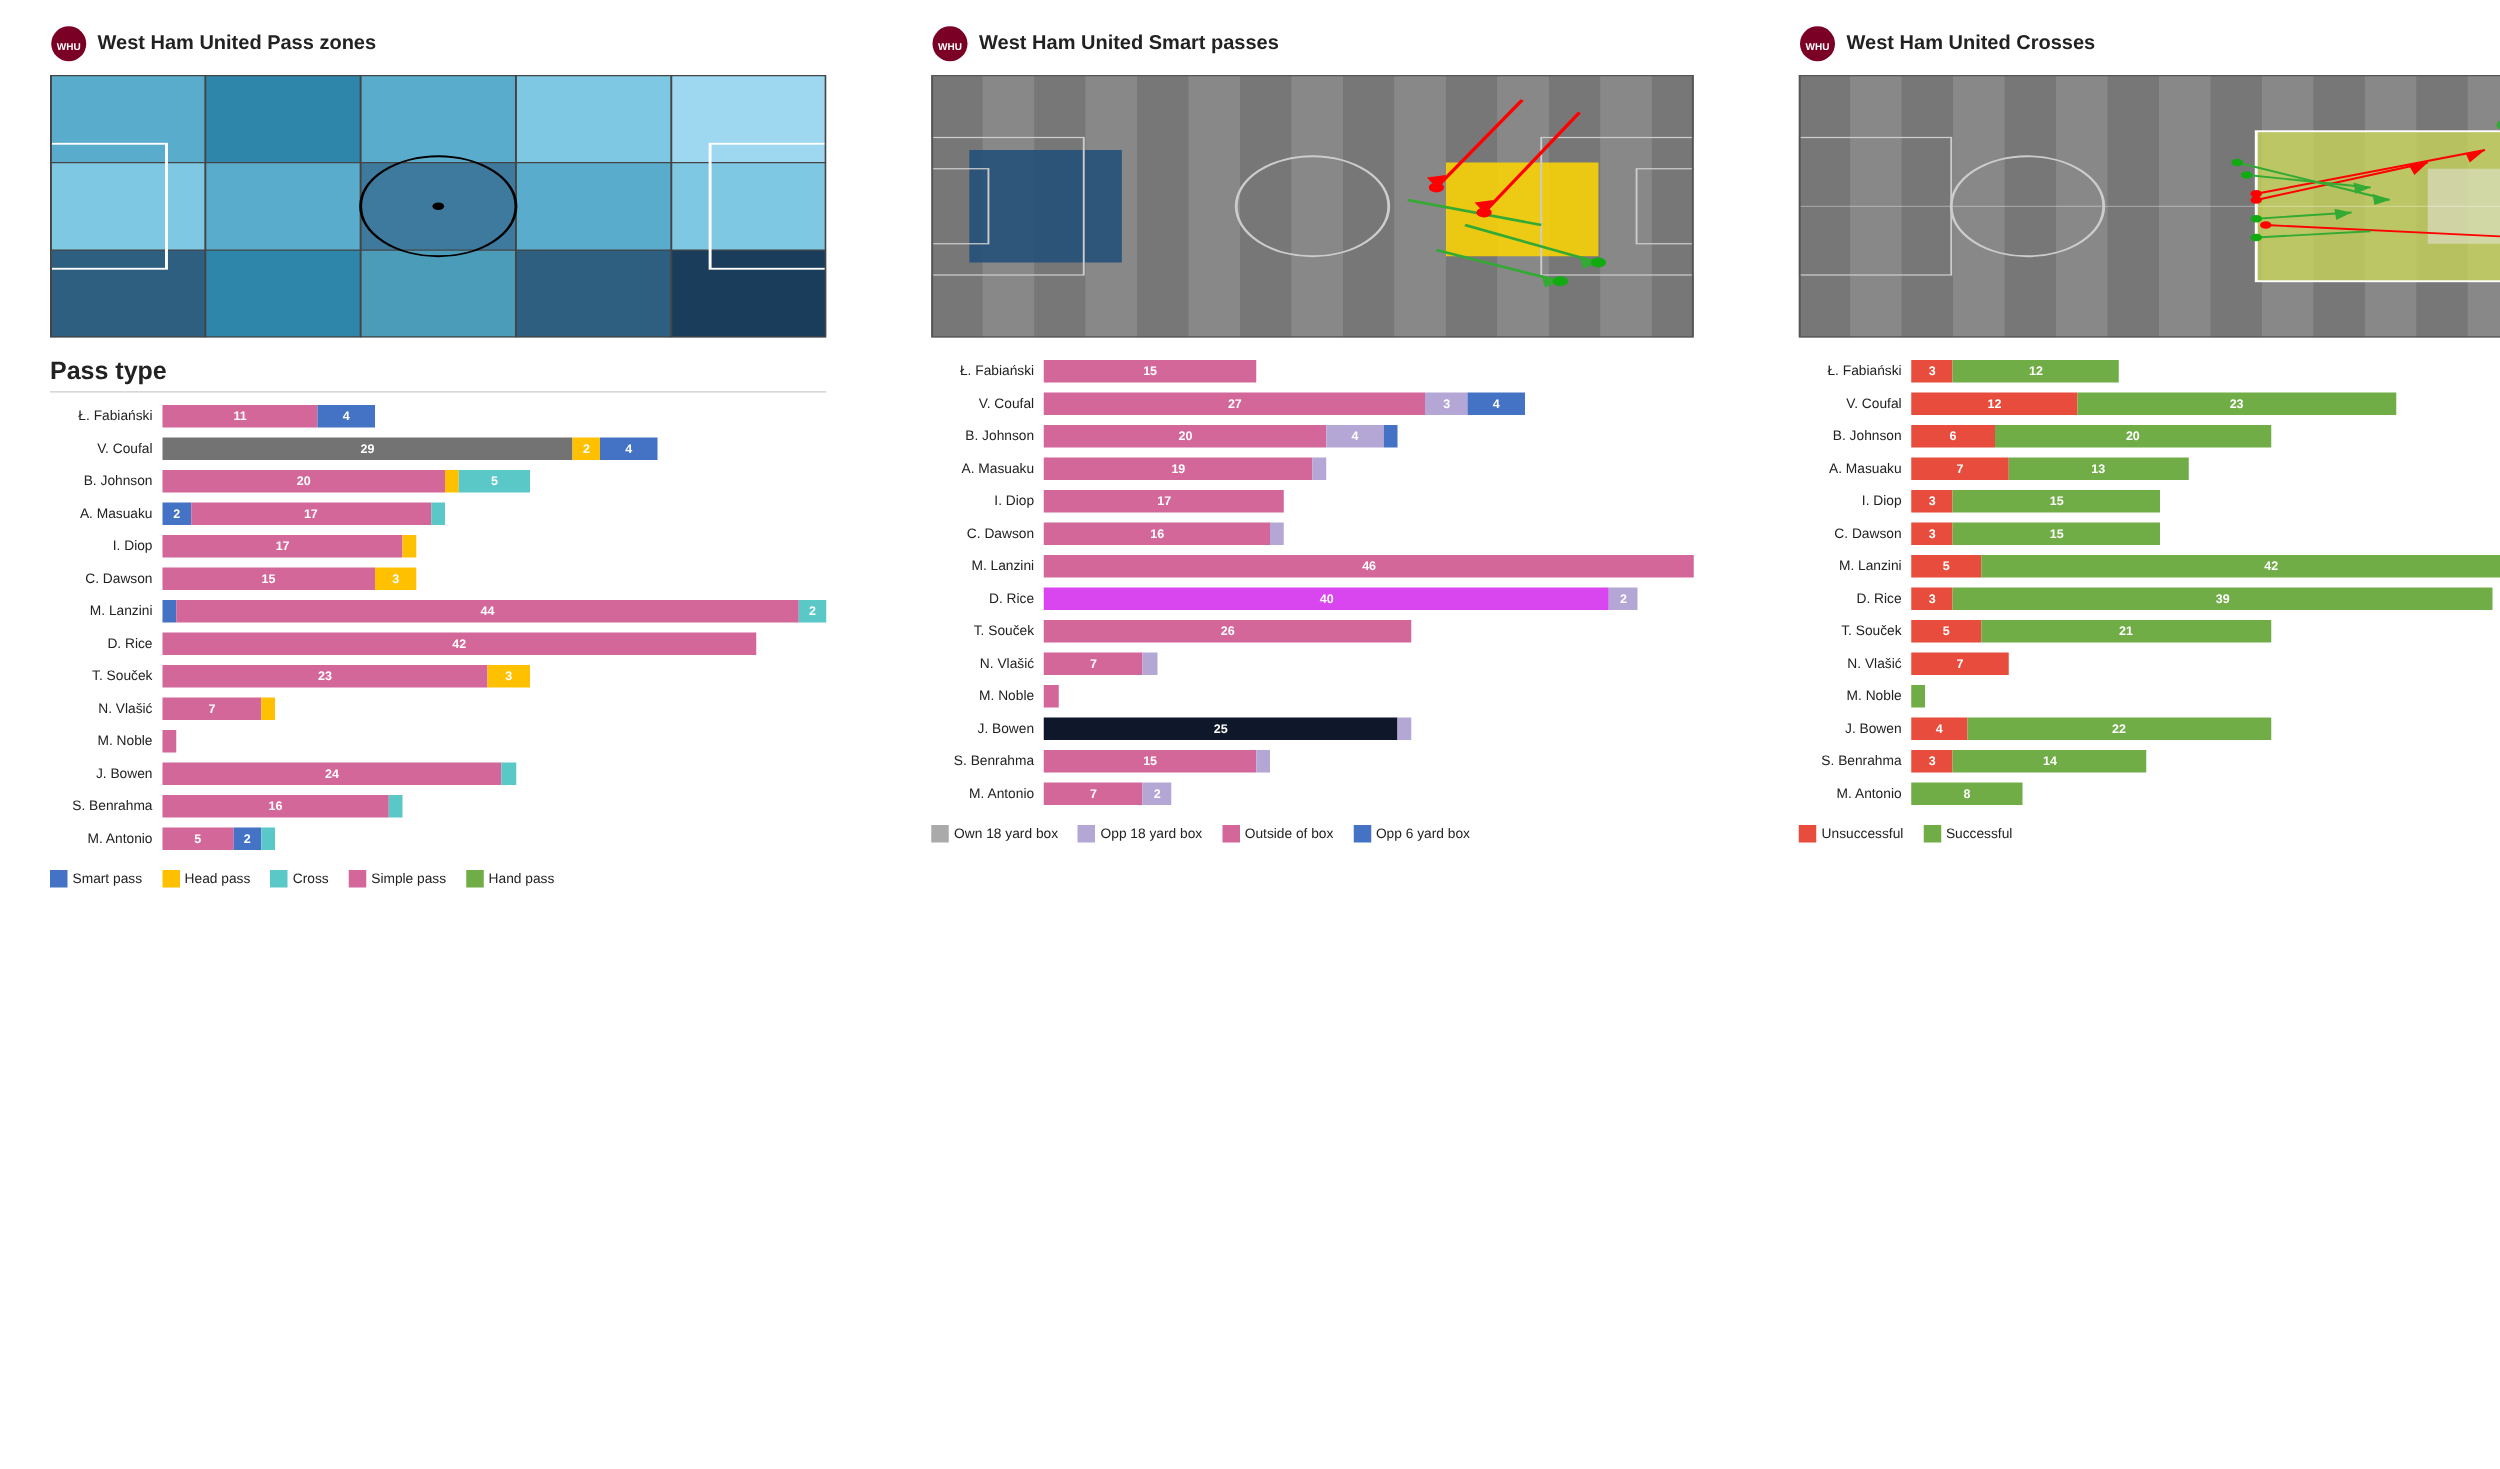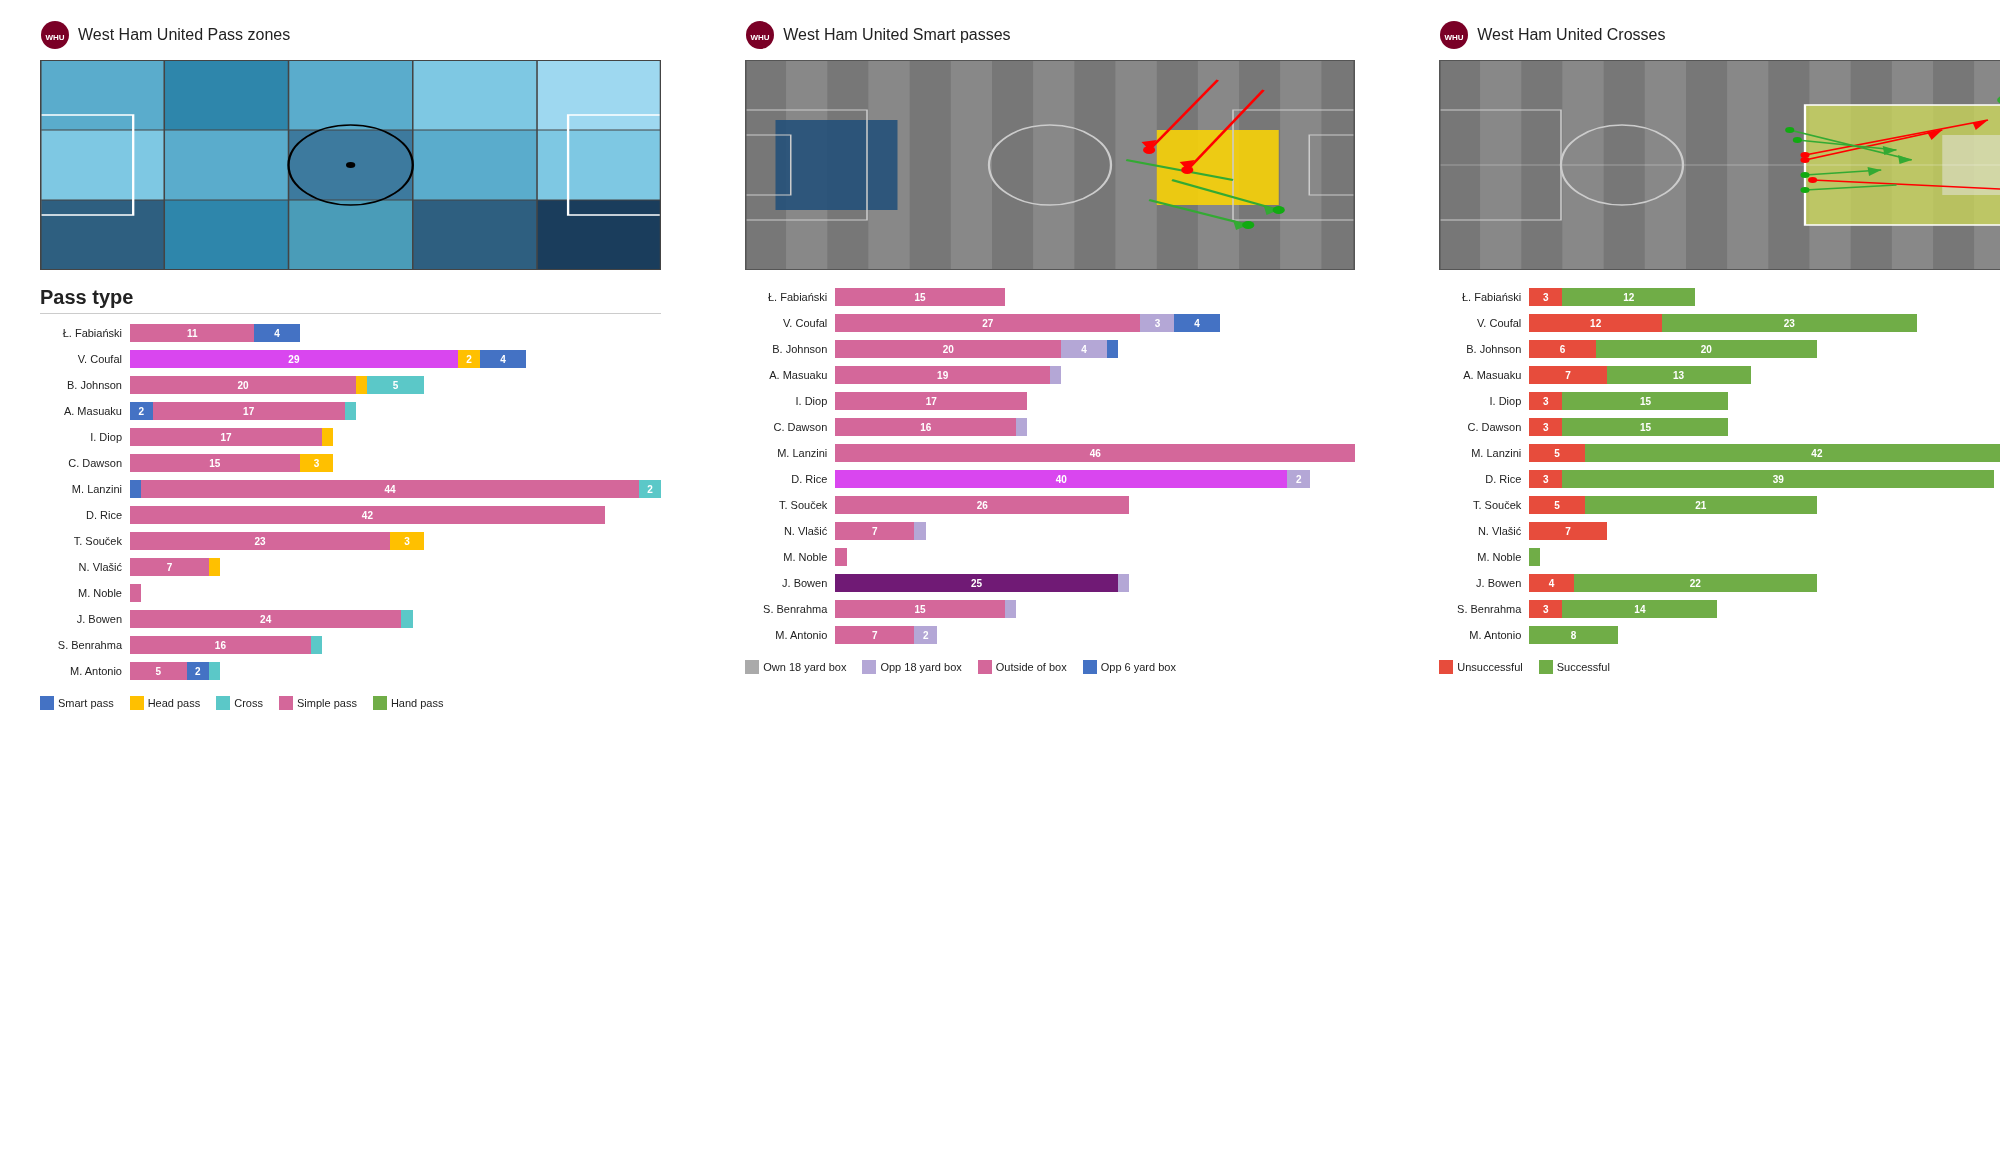--- a/index.html
+++ b/index.html
@@ -26,21 +26,21 @@
       margin-bottom: 10px;
     }
     
     .club-logo {
       width: 30px;
       height: 30px;
     }
     
     .panel-title {
       font-size: 16px;
-      font-weight: normal;
+      font-weight: bold;
     }
     
     .pitch-container {
       width: 100%;
       height: 210px;
       margin-bottom: 16px;
     }
     
     .section-title {
       font-size: 20px;
@@ -171,21 +171,21 @@
         <div class="chart-row">
           <div class="row-label">Ł. Fabiański</div>
           <div class="bars-container">
             <div class="bar-segment" style="width: 124.348px; background: rgb(212, 103, 154); min-width: 6px;">11</div>
             <div class="bar-segment" style="width: 45.2174px; background: rgb(68, 114, 196); min-width: 6px;">4</div>
           </div>
         </div>
         <div class="chart-row">
           <div class="row-label">V. Coufal</div>
           <div class="bars-container">
-            <div class="bar-segment" style="width: 327.826px; background: #d946ef; min-width: 6px;">29</div>
+            <div class="bar-segment" style="width: 327.826px; background: #737373; min-width: 6px;">29</div>
             <div class="bar-segment" style="width: 22.6087px; background: rgb(255, 192, 0); min-width: 6px;">2</div>
             <div class="bar-segment" style="width: 45.2174px; background: rgb(68, 114, 196); min-width: 6px;">4</div>
           </div>
         </div>
         <div class="chart-row">
           <div class="row-label">B. Johnson</div>
           <div class="bars-container">
             <div class="bar-segment" style="width: 226.087px; background: rgb(212, 103, 154); min-width: 6px;">20</div>
             <div class="bar-segment" style="width: 11.3043px; background: rgb(255, 192, 0); min-width: 6px;"></div>
             <div class="bar-segment" style="width: 56.5217px; background: rgb(91, 200, 200); min-width: 6px;">5</div>
@@ -431,21 +431,21 @@
         </div>
         <div class="chart-row">
           <div class="row-label">M. Noble</div>
           <div class="bars-container">
             <div class="bar-segment" style="width: 11.3043px; background: rgb(212, 103, 154); min-width: 6px;"></div>
           </div>
         </div>
         <div class="chart-row">
           <div class="row-label">J. Bowen</div>
           <div class="bars-container">
-            <div class="bar-segment" style="width: 282.609px; background: #701a75; min-width: 6px;">25</div>
+            <div class="bar-segment" style="width: 282.609px; background: #0f172a; min-width: 6px;">25</div>
             <div class="bar-segment" style="width: 11.3043px; background: rgb(180, 167, 214); min-width: 6px;"></div>
           </div>
         </div>
         <div class="chart-row">
           <div class="row-label">S. Benrahma</div>
           <div class="bars-container">
             <div class="bar-segment" style="width: 169.565px; background: rgb(212, 103, 154); min-width: 6px;">15</div>
             <div class="bar-segment" style="width: 11.3043px; background: rgb(180, 167, 214); min-width: 6px;"></div>
           </div>
         </div>

